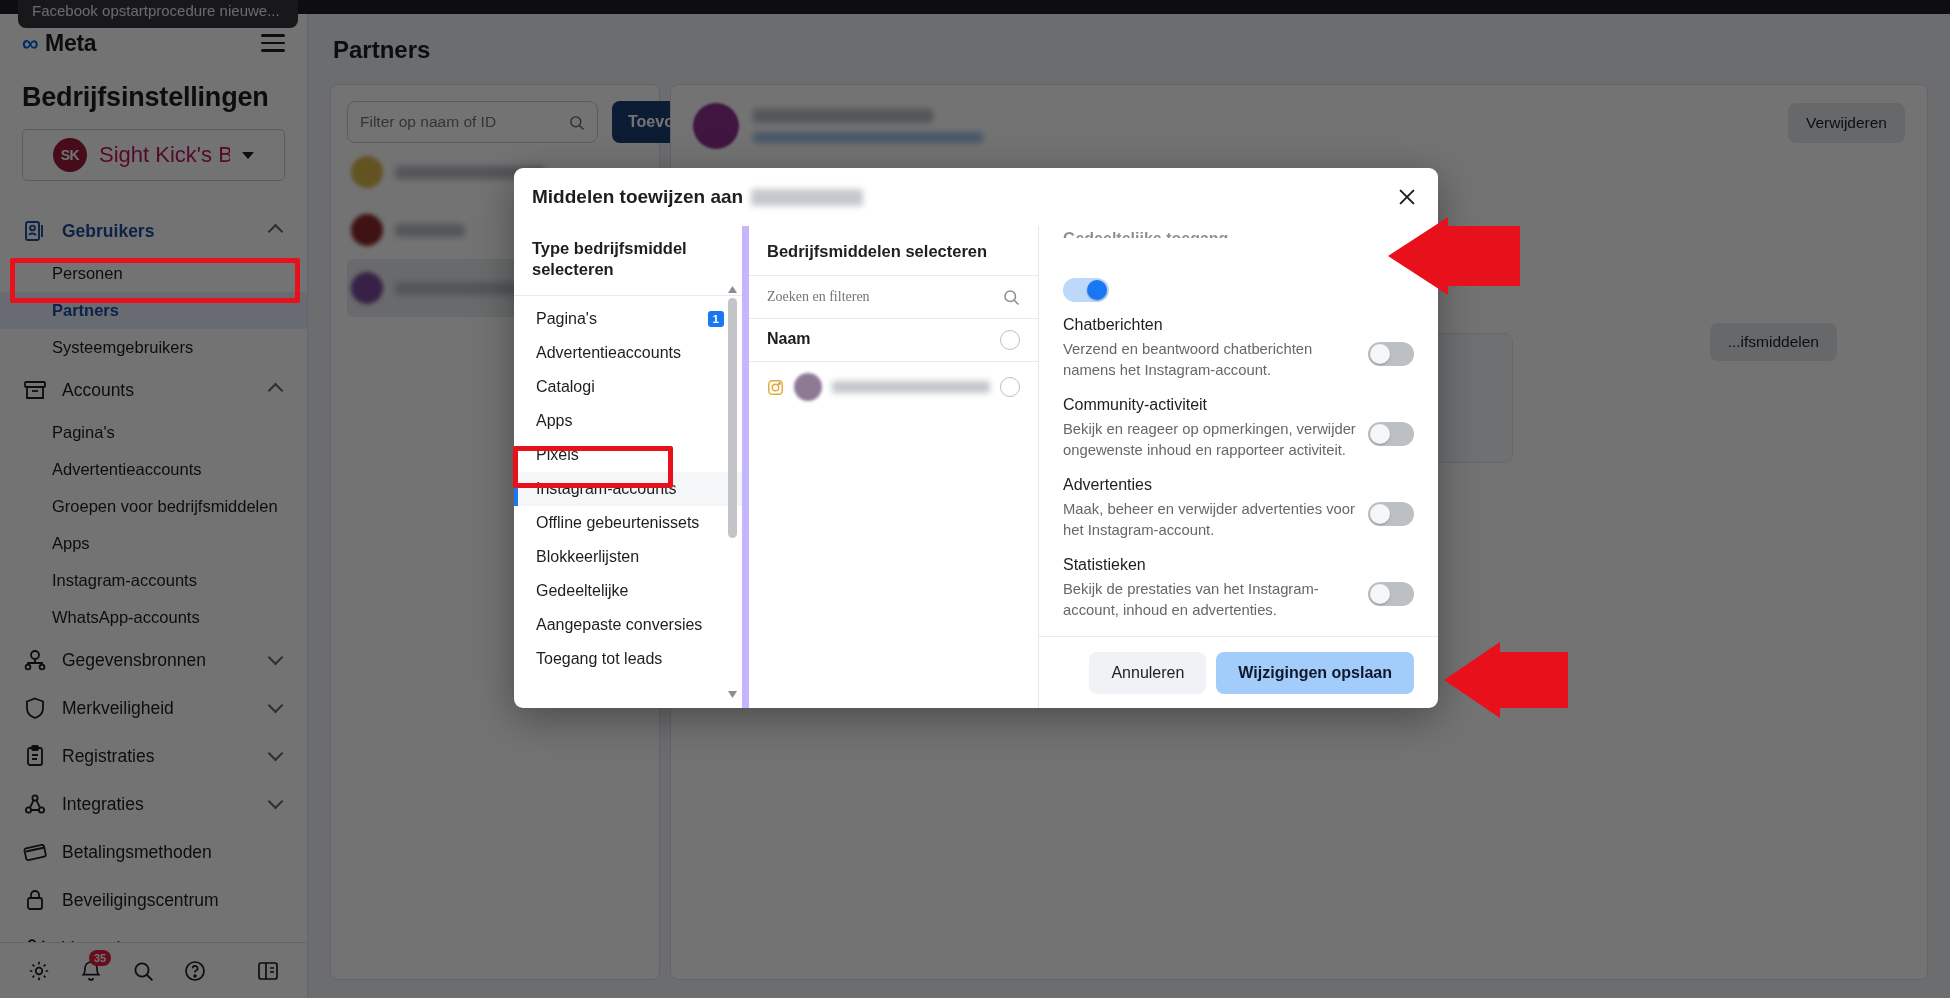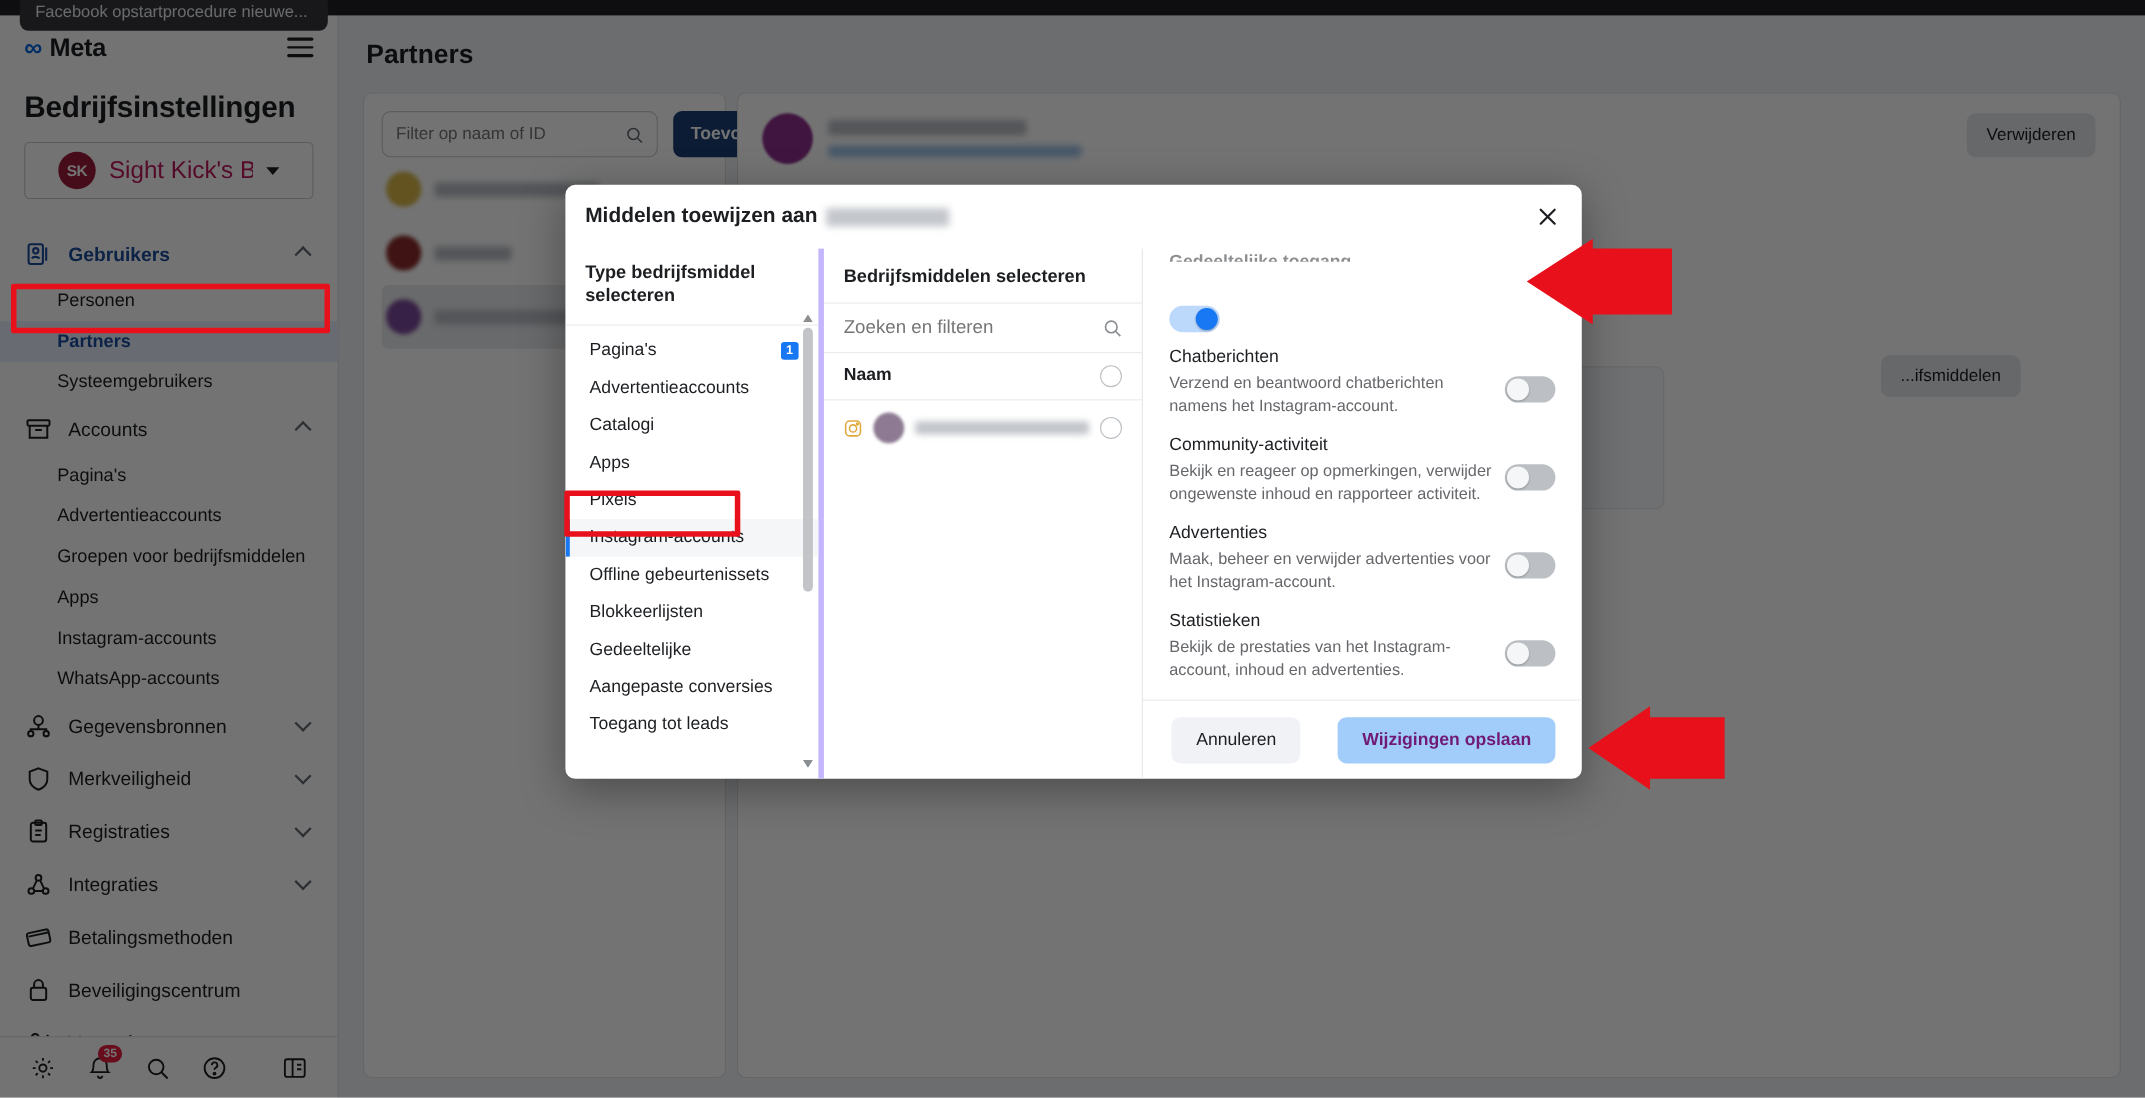--- a/index.html
+++ b/index.html
@@ -136,41 +136,41 @@
   .modal-close { position: absolute; right: 18px; top: 16px; width: 26px; height: 26px; cursor: pointer; }
   .modal-close::before, .modal-close::after {
     content:""; position:absolute; left:3px; top:12px; width:20px; height:2px; background:#1c1e21; border-radius:2px;
   }
   .modal-close::before { transform: rotate(45deg); }
   .modal-close::after { transform: rotate(-45deg); }
 
   .modal-body { flex: 1; display: flex; min-height: 0; }
 
   
-  .col-types { width: 235px; border-right: 5px solid #c4b5fd; display: flex; flex-direction: column; min-height:0; position: relative; }
+  .col-types { width: 235px; border-right: 7px solid #c4b5fd; display: flex; flex-direction: column; min-height:0; position: relative; }
   .col-types-head { font-size: 16.5px; font-weight: 700; color: #1c1e21; padding: 12px 18px 14px; line-height: 1.3; border-bottom:1px solid #e9eaec; }
   .type-list { flex: 1; overflow: hidden; padding-top: 6px; position: relative; }
   .type-item {
     font-size: 16px; color: #1c1e21; padding: 8px 18px; cursor: pointer;
     display: flex; align-items: center; justify-content: space-between; border-left: 4px solid transparent;
   }
   .type-item.sel { background: #f5f6f7; border-left-color: #1877f2; }
   .type-count {
     background: #1877f2; color: #fff; font-size: 11.5px; font-weight: 700;
     border-radius: 3px; padding: 1px 5px; line-height: 14px;
   }
   .type-scrollbar { position: absolute; right: 4px; top: 58px; bottom: 8px; width: 11px; }
   .ts-arrow { width: 11px; height: 11px; display:flex; align-items:center; justify-content:center; }
   .ts-thumb { position: absolute; top: 14px; left: 1px; width: 9px; height: 240px; background: #c2c4c8; border-radius: 5px; }
 
   
   .col-assets { width: 290px; border-right: 1px solid #e4e6eb; display: flex; flex-direction: column; min-height:0; }
   .col-assets-head { font-size: 16.5px; font-weight: 700; color: #1c1e21; padding: 16px 18px 14px; border-bottom: 1px solid #e9eaec; }
   .asset-search { display: flex; align-items: center; padding: 12px 18px; gap: 8px; border-bottom: 1px solid #e9eaec; }
-  .asset-search input { border:none; outline:none; flex:1; font-size: 17px; color:#14532d; font-family: Liberation Sans, sans-serif; background: transparent; }
+  .asset-search input { border:none; outline:none; flex:1; font-size: 14px; color:#14532d; font-family: Liberation Serif, serif; background: transparent; }
   .asset-head-row { display: flex; justify-content: space-between; padding: 11px 18px; border-bottom: 1px solid #e9eaec; }
   .asset-head-row .lbl { font-size: 16px; font-weight: 700; color: #1c1e21; }
   .radio { width: 20px; height: 20px; border-radius: 50%; border: 1.6px solid #bcc0c4; flex: none; cursor: pointer; }
   .asset-row { display: flex; align-items: center; gap: 10px; padding: 11px 18px; }
   .asset-ig { width: 17px; height: 17px; flex: none; }
   .asset-av { width: 28px; height: 28px; border-radius: 50%; background: #8e7b93; flex: none; filter: blur(1.5px); }
   .asset-name { flex: 1; height: 12px; background: #c2c5ca; border-radius: 3px; filter: blur(3px); }
 
   
   .col-perm { flex: 1; display: flex; flex-direction: column; min-height: 0; position: relative; }
@@ -186,21 +186,21 @@
   }
   .toggle .knob { position: absolute; top: 2px; left: 2px; width: 20px; height: 20px; border-radius: 50%; background: #f5f6f7; box-shadow: 0 1px 2px rgba(0,0,0,.25); }
   .toggle.on { background: #bcd8fb; }
   .toggle.on .knob { left: 24px; background: #1877f2; }
 
   .modal-foot {
     height: 72px; display: flex; align-items: center; justify-content: flex-end; gap: 10px;
     padding: 0 24px; border-top: 1px solid #e9eaec;
   }
   .btn-cancel { height: 42px; background: #f0f2f5; border: none; border-radius: 8px; padding: 0 22px; font-size: 16px; color: #1c1e21; font-family: inherit; cursor: pointer; }
-  .btn-save { height: 42px; background: #a2cdfa; border: none; border-radius: 8px; padding: 0 22px; font-size: 16px; font-weight: 700; color: #701a75; font-family: inherit; cursor: pointer; margin-left: 24px; }
+  .btn-save { height: 42px; background: #a2cdfa; border: none; border-radius: 8px; padding: 0 22px; font-size: 16px; font-weight: 700; color: #0f172a; font-family: inherit; cursor: pointer; }
 
   
   .anno-box { position: absolute; border: 5px solid #e8101a; border-radius: 2px; pointer-events: none; }
   .anno-arrow { position: absolute; pointer-events: none; }
 </style>
 </head>
 <body>
 
 <div id="root">
 

